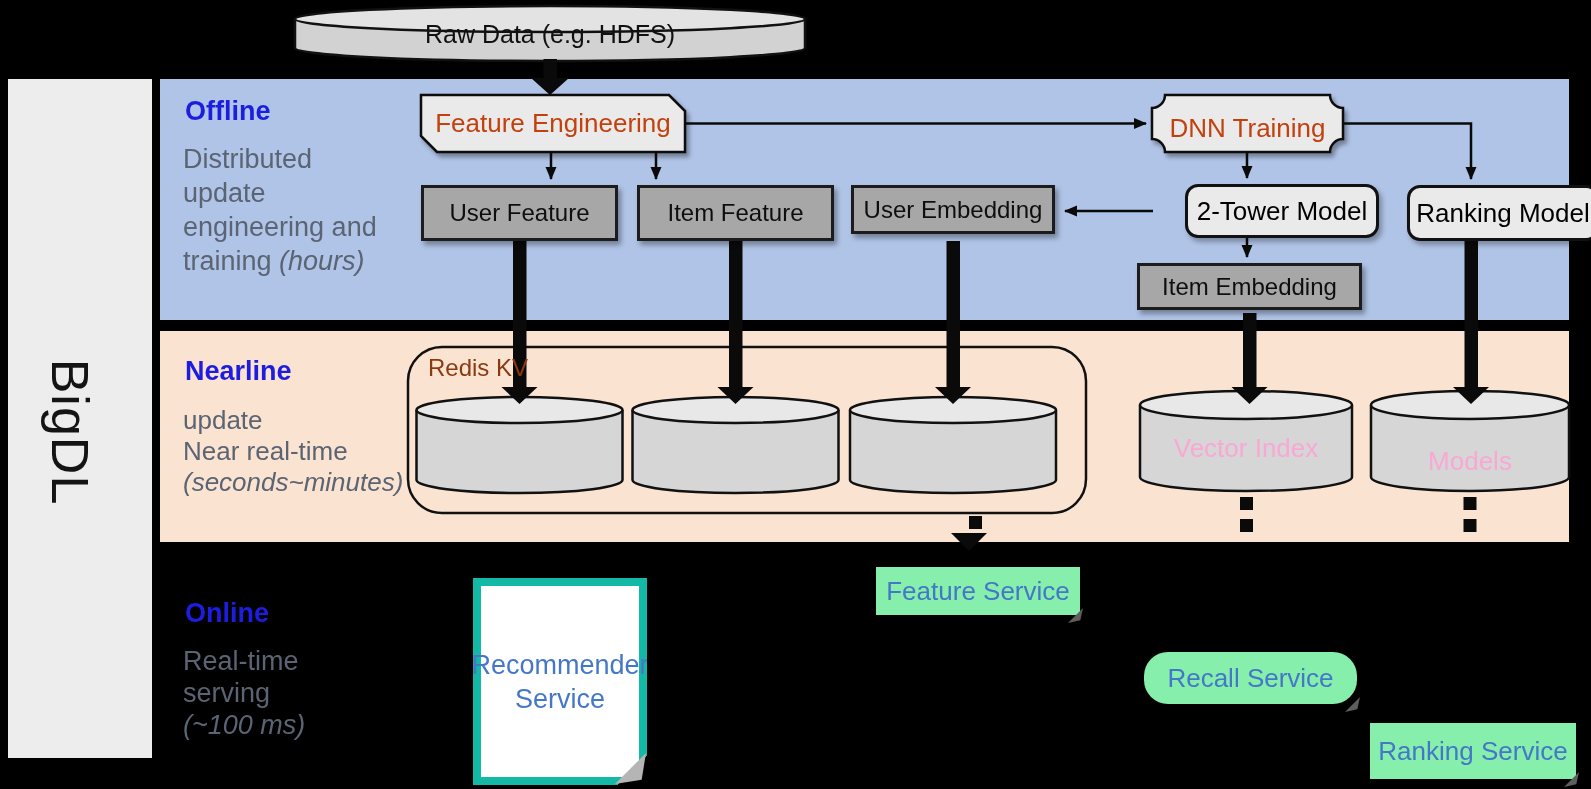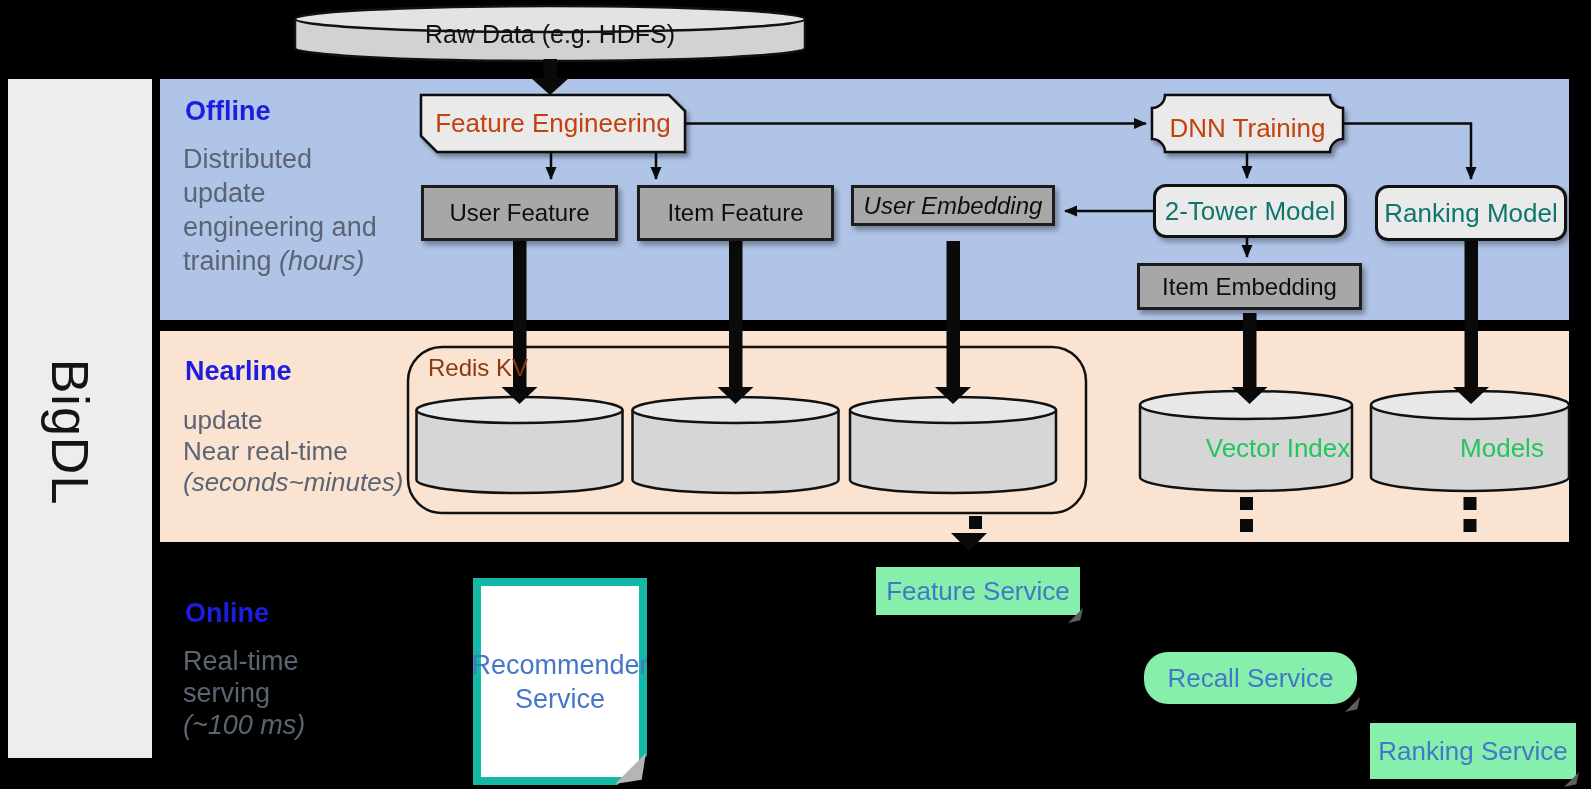--- a/index.html
+++ b/index.html
@@ -14,25 +14,25 @@
   .sidebar { left:8px; top:79px; width:144px; height:679px; background:#ededed; z-index:1; position:absolute; }
   .bigdl {
     position:absolute; left:-80px; top:382px; width:300px; height:100px; z-index:3;
     transform:rotate(90deg); text-align:center; line-height:100px;
     font-size:52px; color:#141414; letter-spacing:1px;
   }
   .node { position:absolute; z-index:3; display:flex; align-items:center; justify-content:center;
           box-sizing:border-box; text-align:right; }
   .gray-box { background:#a7a7a7; border:3px solid #1c1c1c; color:#0e0e0e; font-size:24px;
               box-shadow:3px 4px 5px rgba(0,0,0,0.35); }
-  .round-box { background:#eaeaea; border:3px solid #111; border-radius:13px; color:#0f766e;
-               font-size:26px; box-shadow:3px 4px 5px rgba(0,0,0,0.3); }
+  .round-box { background:#eaeaea; border:3px solid #111; border-radius:13px; color:#000000;
+               font-size:26px; box-shadow:3px 4px 5px rgba(0,0,0,0.3);margin-left:32px; }
   .shape-label { position:absolute; z-index:3; display:flex; align-items:center; justify-content:center; text-align:center; }
   .blue-label { color:#c2410c; font-size:26px; }
-  .brown-label { color:#22c55e; font-size:26px;padding-left:32px; }
+  .brown-label { color:#f9a8d4; font-size:26px; }
   .sec-title { position:absolute; z-index:3; font-size:27px; font-weight:700; color:#1d1de0; }
   .sec-desc  { position:absolute; z-index:3; font-size:27px; color:#5b6473; }
   .service { position:absolute; z-index:3; background:#86efac; display:flex; align-items:center;
              justify-content:center; color:#4577c8; font-size:26px; text-align:center; }
   .service::after {
     content:""; position:absolute; right:-3px; bottom:-8px; width:15px; height:15px;
     background:#5e5e5e; clip-path:polygon(0 100%, 100% 0, 82% 82%);
   }
   .doc { position:absolute; z-index:3; background:#ffffff; border:8px solid #14b8a6;
          box-sizing:border-box; display:flex; align-items:center; justify-content:center;
@@ -140,35 +140,35 @@
     <div>update</div>
     <div>engineering and</div>
     <div><span>training</span> <i>(hours)</i></div>
   </div>
 
   <div class="shape-label blue-label" style="left:421px;top:95px;width:264px;height:57px;">Feature Engineering</div>
   <div class="shape-label blue-label" style="left:1152px;top:95px;width:191px;height:66px;border-radius:16px;">DNN Training</div>
 
   <div class="node gray-box" style="left:421px;top:185px;width:197px;height:56px;">User Feature</div>
   <div class="node gray-box" style="left:637px;top:185px;width:197px;height:56px;">Item Feature</div>
-  <div class="node gray-box" style="left:851px;top:185px;width:204px;height:41px;font-style:italic;">User Embedding</div>
+  <div class="node gray-box" style="left:851px;top:185px;width:204px;height:49px;">User Embedding</div>
   <div class="node round-box" style="left:1153px;top:184px;width:194px;height:54px;">2-Tower Model</div>
   <div class="node round-box" style="left:1375px;top:185px;width:192px;height:56px;">Ranking Model</div>
   <div class="node gray-box" style="left:1137px;top:263px;width:225px;height:47px;">Item Embedding</div>
 
   <div class="sec-title" style="left:185px;top:356px;">Nearline</div>
   <div class="sec-desc" style="left:183px;top:405px;line-height:31px;font-size:26px;">
     <div>update</div>
     <div>Near real-time</div>
     <i>(seconds~minutes)</i>
   </div>
 
   <div class="shape-label" style="left:428px;top:354px;width:110px;height:28px;font-size:24px;color:#8a3a10;justify-content:flex-start;">Redis KV</div>
   <div class="shape-label brown-label" style="left:1140px;top:433px;width:212px;height:30px;">Vector Index</div>
-  <div class="shape-label brown-label" style="left:1371px;top:433px;width:198px;height:30px;text-align:right;">Models</div>
+  <div class="shape-label brown-label" style="left:1371px;top:446px;width:198px;height:30px;text-align:right;">Models</div>
 
   <div class="sec-title" style="left:185px;top:598px;">Online</div>
   <div class="sec-desc" style="left:183px;top:645px;line-height:32px;">
     <div>Real-time</div>
     <div>serving</div>
     <i>(~100 ms)</i>
   </div>
 
   <div class="doc" style="left:473px;top:578px;width:174px;height:207px;">Recommender Service</div>
   <div class="doc-fold" style="left:615px;top:753px;"></div>

